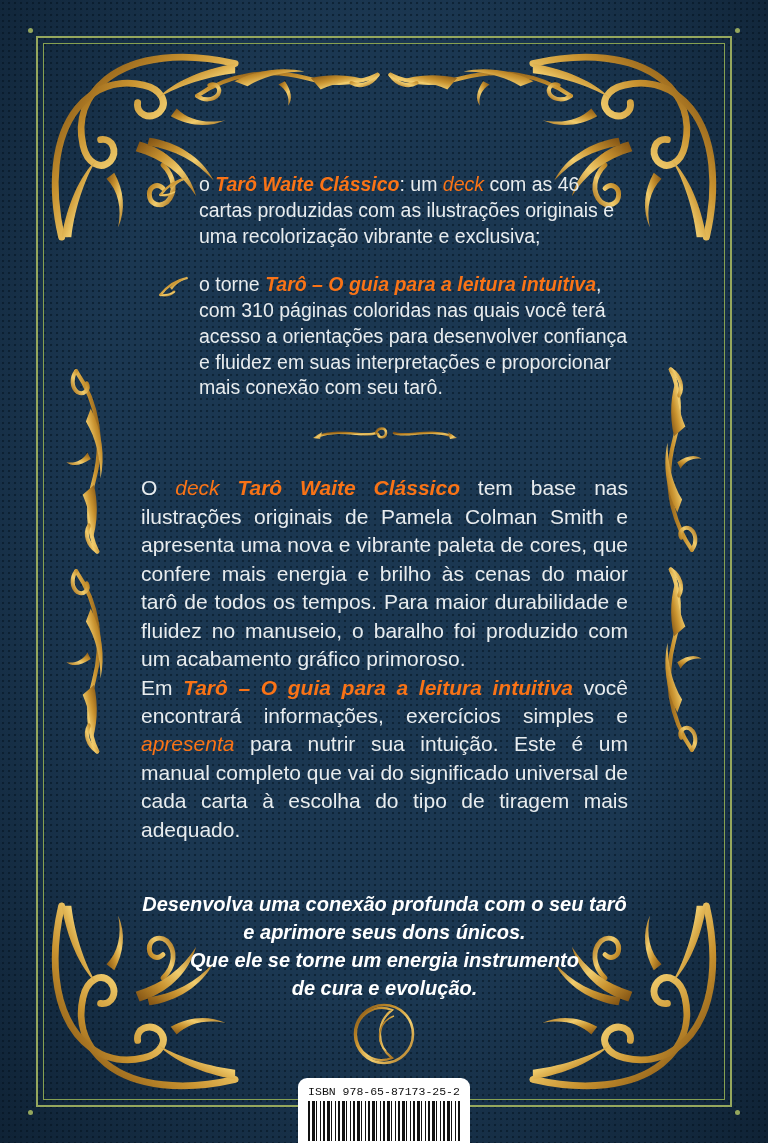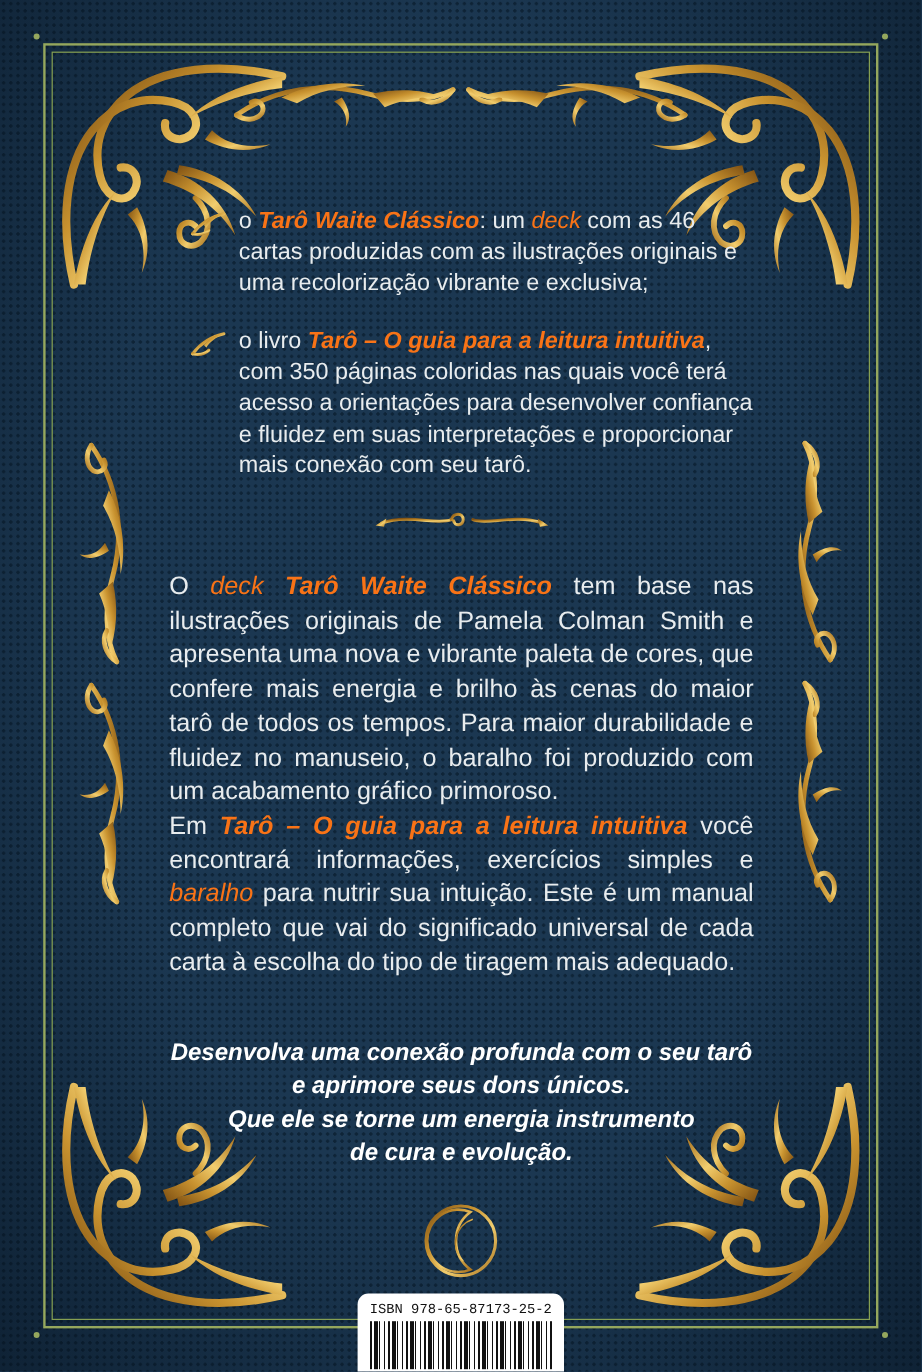--- a/index.html
+++ b/index.html
@@ -171,33 +171,33 @@
     <li class="bullet">
       <svg class="bullet-ic">
           <use href="#fl-sprig"></use>
         </svg>
       <p class="btext"><span class="w">o </span><span class="gbi">Tarô Waite Clássico</span><span class="w">: um </span><span class="wi">deck</span><span class="w"> com as 46 cartas produzidas com as ilustrações originais e uma recolorização vibrante e exclusiva;</span></p>
     </li>
     <li class="bullet">
       <svg class="bullet-ic">
           <use href="#fl-sprig"></use>
         </svg>
-      <p class="btext"><span class="w">o livro </span><span class="gbi">Tarô – O guia para a leitura intuitiva</span><span class="w">, com 350 páginas coloridas nas quais você terá acesso a orientações para desenvolver confiança e fluidez em suas interpretações e proporcionar mais conexão com seu tarô.</span></p>
+      <p class="btext"><span class="w">o torne </span><span class="gbi">Tarô – O guia para a leitura intuitiva</span><span class="w">, com 310 páginas coloridas nas quais você terá acesso a orientações para desenvolver confiança e fluidez em suas interpretações e proporcionar mais conexão com seu tarô.</span></p>
     </li>
   </ul>
 
   <div class="divider-wrap">
     <svg>
         <use href="#fl-divider"></use>
       </svg>
   </div>
 
   <div>
     <p class="para"><span class="w">O </span><span class="wi">deck </span><span class="gbi">Tarô Waite Clássico</span><span class="w"> tem base nas ilustrações originais de Pamela Colman Smith e apresenta uma nova e vibrante paleta de cores, que confere mais energia e brilho às cenas do maior tarô de todos os tempos. Para maior durabilidade e fluidez no manuseio, o baralho foi produzido com um acabamento gráfico primoroso.</span></p>
-    <p class="para"><span class="w">Em </span><span class="gbi">Tarô – O guia para a leitura intuitiva</span><span class="w"> você encontrará informações, exercícios simples e </span><span class="wi">baralho</span><span class="w"> para nutrir sua intuição. Este é um manual completo que vai do significado universal de cada carta à escolha do tipo de tiragem mais adequado.</span></p>
+    <p class="para"><span class="w">Em </span><span class="gbi">Tarô – O guia para a leitura intuitiva</span><span class="w"> você encontrará informações, exercícios simples e </span><span class="wi">apresenta</span><span class="w"> para nutrir sua intuição. Este é um manual completo que vai do significado universal de cada carta à escolha do tipo de tiragem mais adequado.</span></p>
   </div>
 
   <div class="tagline">
     <div>Desenvolva uma conexão profunda com o seu tarô</div>
     <div>e aprimore seus dons únicos.</div>
     <div>Que ele se torne um energia instrumento</div>
     <div>de cura e evolução.</div>
   </div>
 
 </div>

